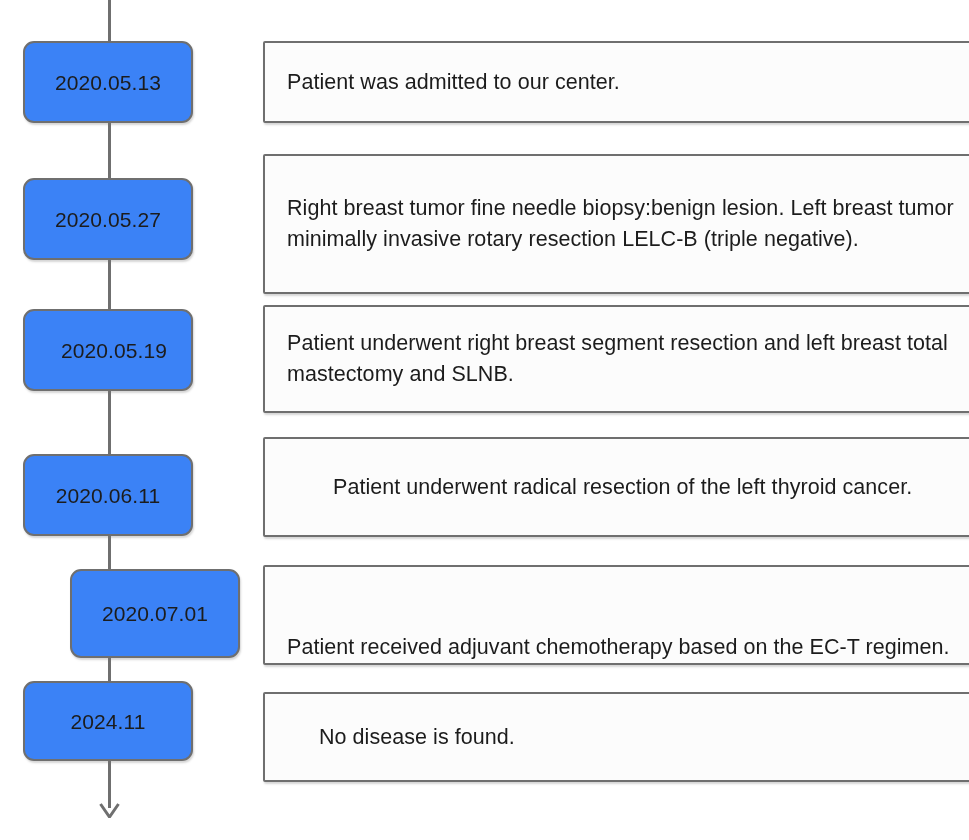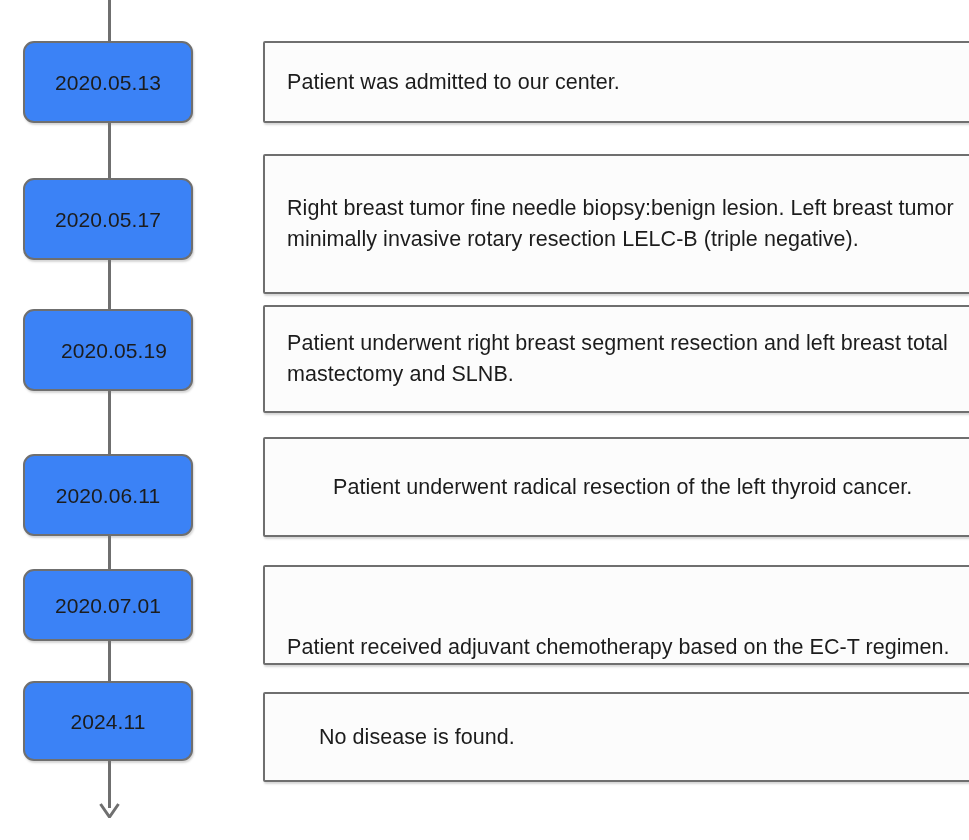--- a/index.html
+++ b/index.html
@@ -98,21 +98,21 @@
 
   .r1 .date-box  { top: 178px; height: 82px; }
   .r1 .event-box { top: 154px; height: 140px; }
 
   .r2 .date-box  { top: 309px; height: 82px; padding-left: 12px; }
   .r2 .event-box { top: 305px; height: 108px; }
 
   .r3 .date-box  { top: 454px; height: 82px; }
   .r3 .event-box { top: 437px; height: 100px; padding-left: 46px; }
 
-  .r4 .date-box  { top: 569px; height: 72px; }
+  .r4 .date-box  { top: 569px; height: 89px; margin-left: 47px; }
   .r4 .event-box { top: 565px; height: 100px; align-items: flex-end; }
 
   .r5 .date-box  { top: 681px; height: 80px; }
   .r5 .event-box { top: 692px; height: 90px; padding-left: 32px; }
 </style>
 </head>
 <body>
 
 <div id="timeline-canvas">
 
@@ -129,21 +129,21 @@
     <div class="date-box">
       <span class="date-text">2020.05.13</span>
     </div>
     <div class="event-box">
       <span class="event-text">Patient was admitted to our center.</span>
     </div>
   </div>
 
   <div class="tl-row r1">
     <div class="date-box">
-      <span class="date-text">2020.05.17</span>
+      <span class="date-text">2020.05.27</span>
     </div>
     <div class="event-box">
       <span class="event-text">Right breast tumor fine needle biopsy:benign lesion. Left breast tumor minimally invasive rotary resection LELC-B (triple negative).</span>
     </div>
   </div>
 
   <div class="tl-row r2">
     <div class="date-box">
       <span class="date-text">2020.05.19</span>
     </div>

